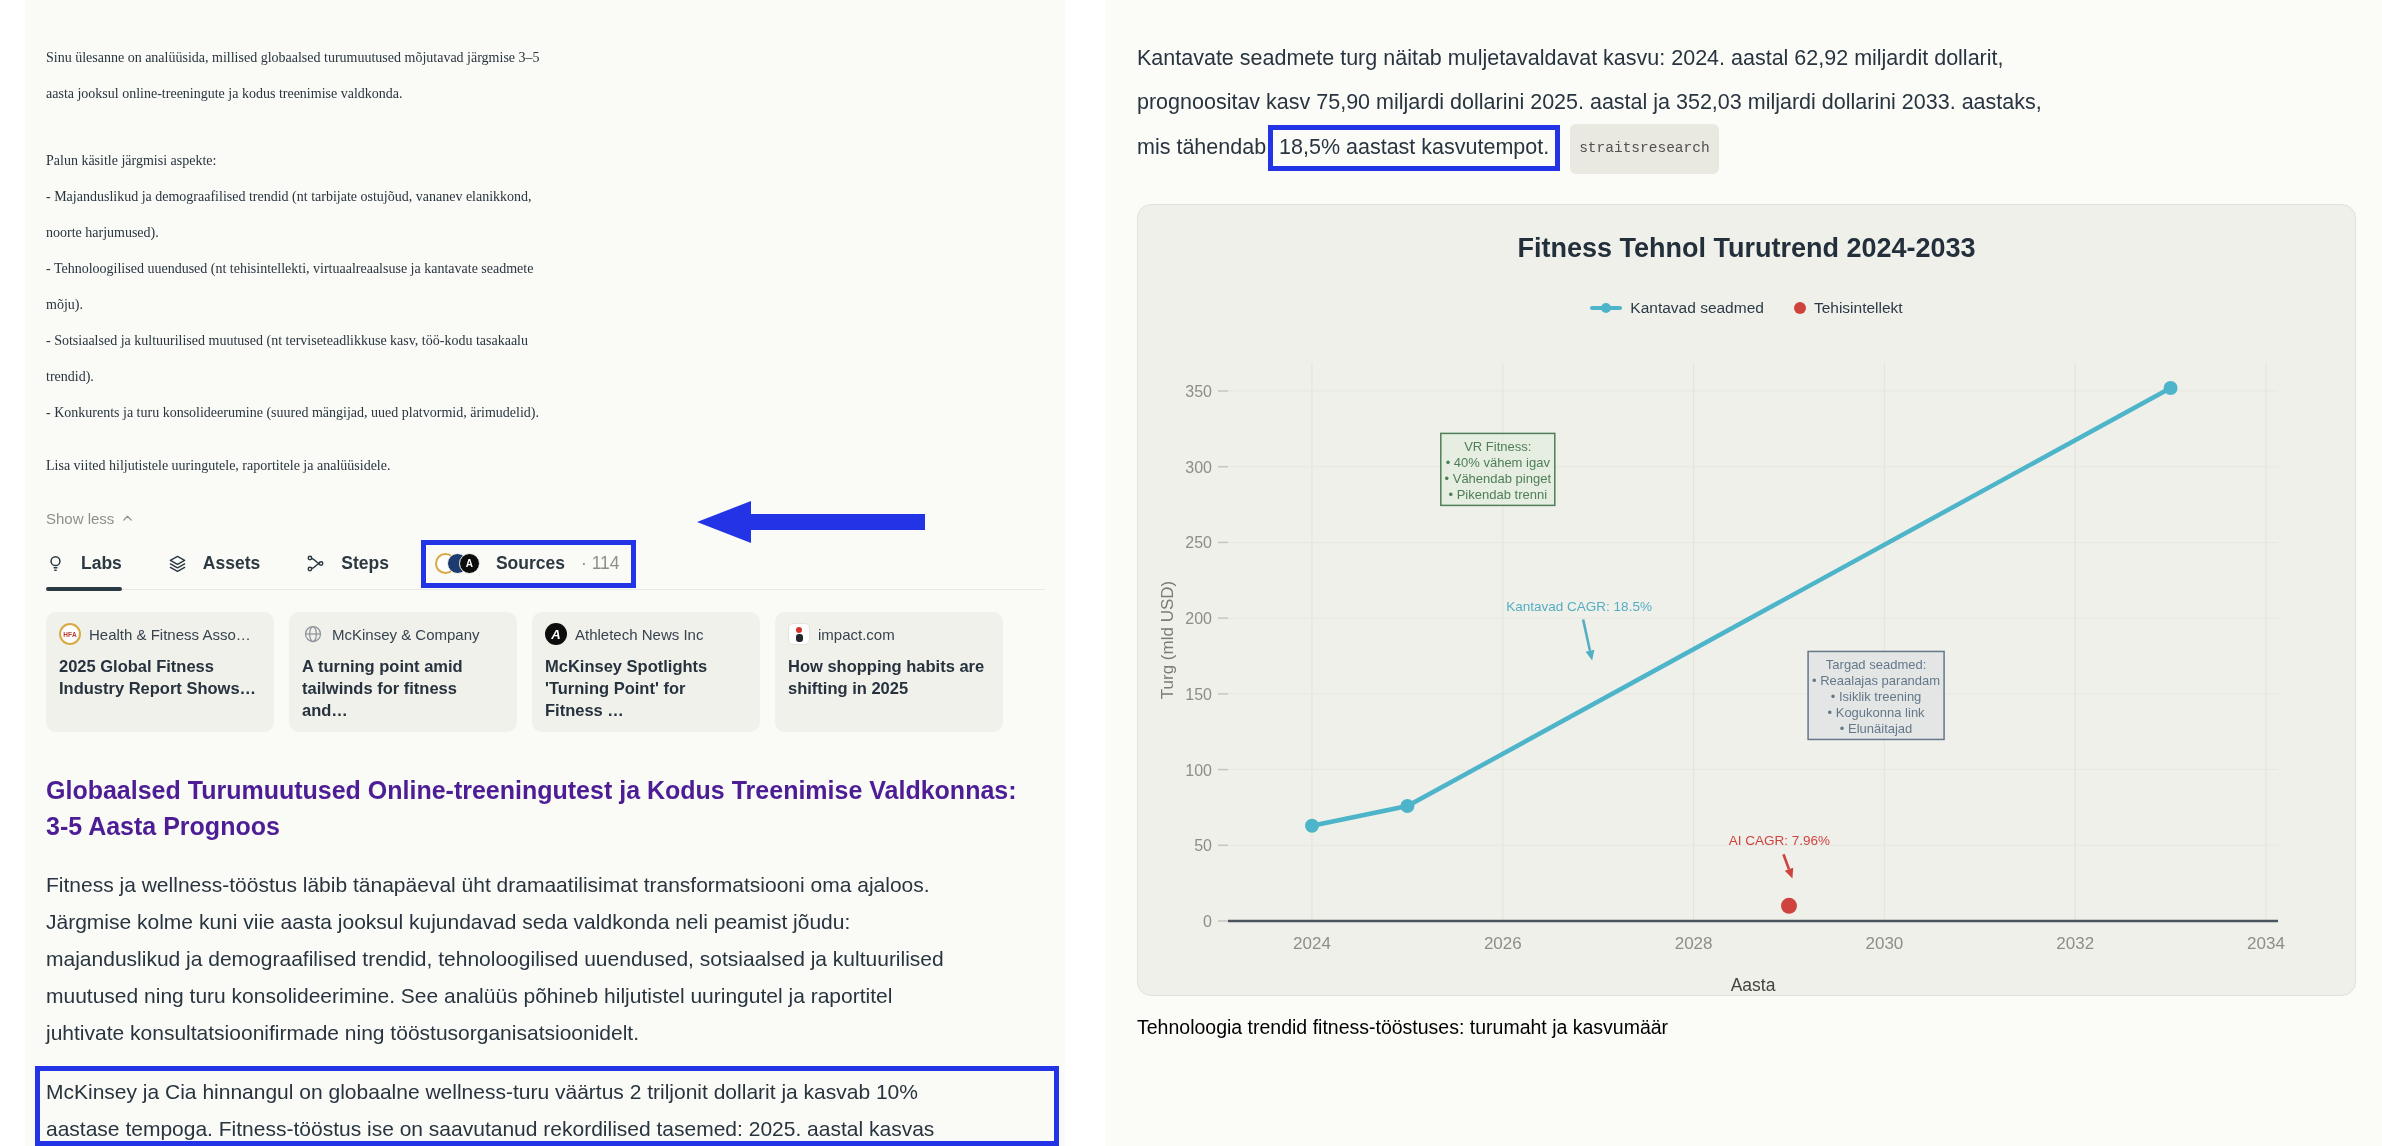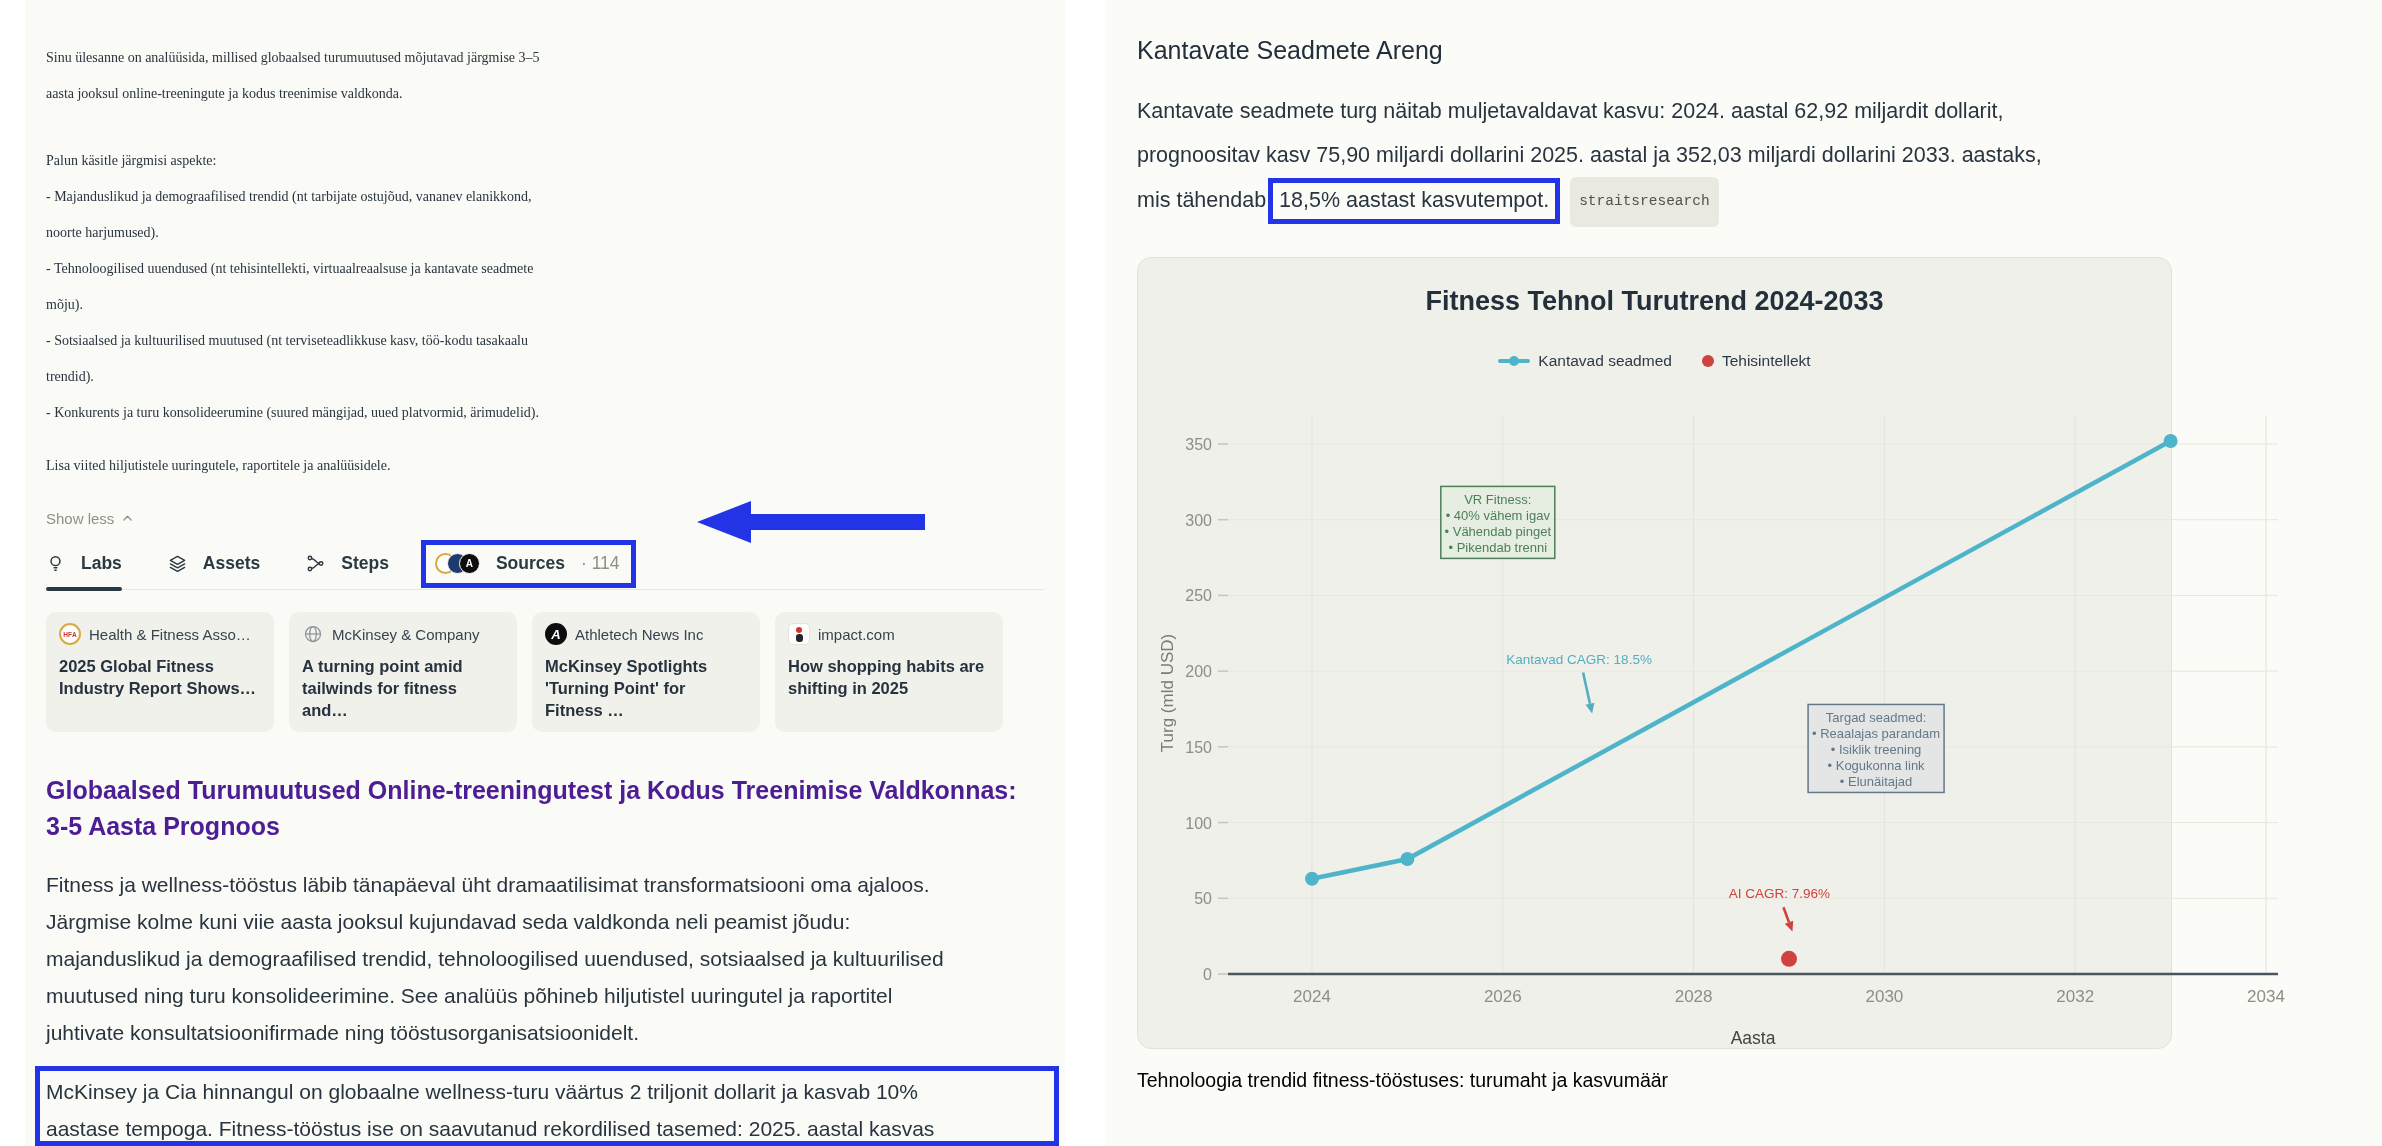--- a/index.html
+++ b/index.html
@@ -54,21 +54,21 @@
   .para2-frame { left:-11px; top:-7px; right:-14px; height:80px; }
   .badge { display:inline-block; background:#e9e9e2; border-radius:6px; padding:2px 9px 4px;
            font-family:"Liberation Mono","DejaVu Sans Mono",monospace; font-size:14.5px; color:#52524c;
            vertical-align:2px; margin-left:10px; cursor:pointer; white-space:nowrap; }
 
   
   .r-heading { font-size:25px; font-weight:500; color:#222f3a; margin:0 0 24px 0; }
   .r-para { font-size:21.5px; line-height:44px; color:#28343f; }
   .boxed-inline { display:inline-block; border:5px solid var(--hl,#2334e7); padding:0 6px 2px; margin:-5px 0 -5px -4px; line-height:34px; }
 
-  .chart-card { position:relative; margin-top:30px; width:1035px; height:792px;
+  .chart-card { position:relative; margin-top:30px; width:1219px; height:792px;
                 background:#f0f0ea; border:1px solid #e2e2da; border-radius:14px; }
   .chart-title { position:absolute; top:28px; left:0; width:100%; text-align:center;
                  font-size:27px; font-weight:700; color:#23303c; }
   .legend { position:absolute; top:94px; left:0; width:100%; display:flex; justify-content:center; gap:30px; }
   .legend-item { display:flex; align-items:center; gap:8px; font-size:15.5px; color:#2b3a46; }
   .lmark { position:relative; width:32px; height:10px; display:inline-block; }
   .lline { position:absolute; left:0; top:3px; width:32px; height:4px; border-radius:2px; }
   .ldot  { position:absolute; left:11px; top:0; width:10px; height:10px; border-radius:50%; }
   .ldot.solo { position:static; display:inline-block; width:12px; height:12px; }
   .ylabel { position:absolute; top:435px; left:30px; transform:translate(-50%,-50%) rotate(-90deg);
@@ -196,21 +196,20 @@
       <span class="body-para" style="margin:0">McKinsey ja Cia hinnangul on globaalne wellness-turu väärtus 2 triljonit dollarit ja kasvab 10%
 aastase tempoga. Fitness-tööstus ise on saavutanud rekordilised tasemed: 2025. aastal kasvas
 liikmelisus 6% ning käive 8% aasta-aastalt. Siiski seisab tööstus pöördepunkti ees, kus
 konsolideerimine kiireneb ja turustruktuur muutub põhjalikult.</span>
     </div>
 
   </section>
 
   <section class="panel right">
 
-    <h2 class="r-heading">Kantavate Seadmete Areng</h2>
 
     <div class="r-para">
       <div>Kantavate seadmete turg näitab muljetavaldavat kasvu: 2024. aastal 62,92 miljardit dollarit,</div>
       <div>prognoositav kasv 75,90 miljardi dollarini 2025. aastal ja 352,03 miljardi dollarini 2033. aastaks,</div>
       <div>
         <span>mis tähendab </span><span class="boxed-inline">18,5% aastast kasvutempot.</span><span class="badge"><span>straitsresearch</span></span>
       </div>
     </div>
 
     <div class="chart-card">

